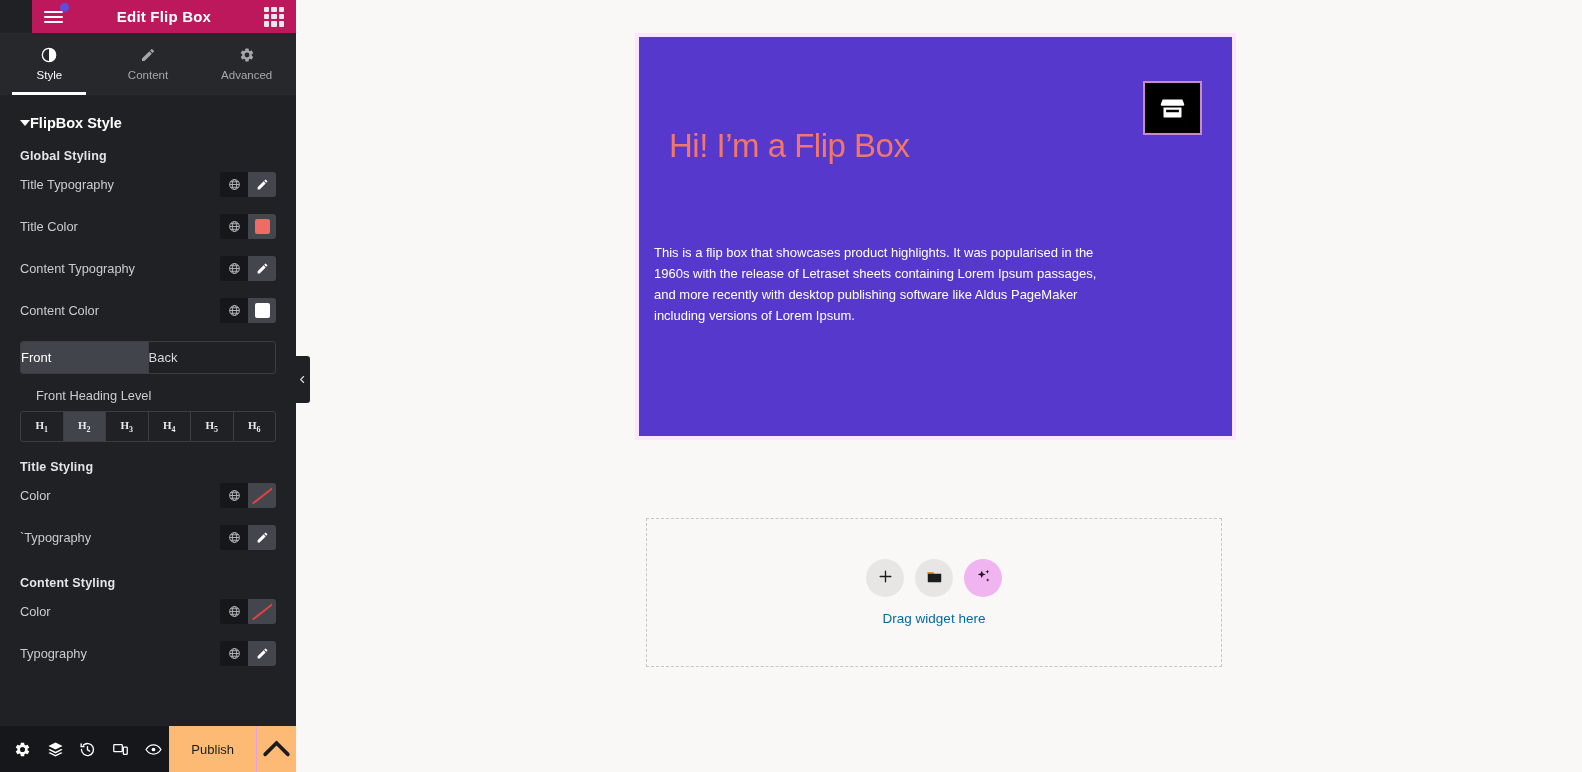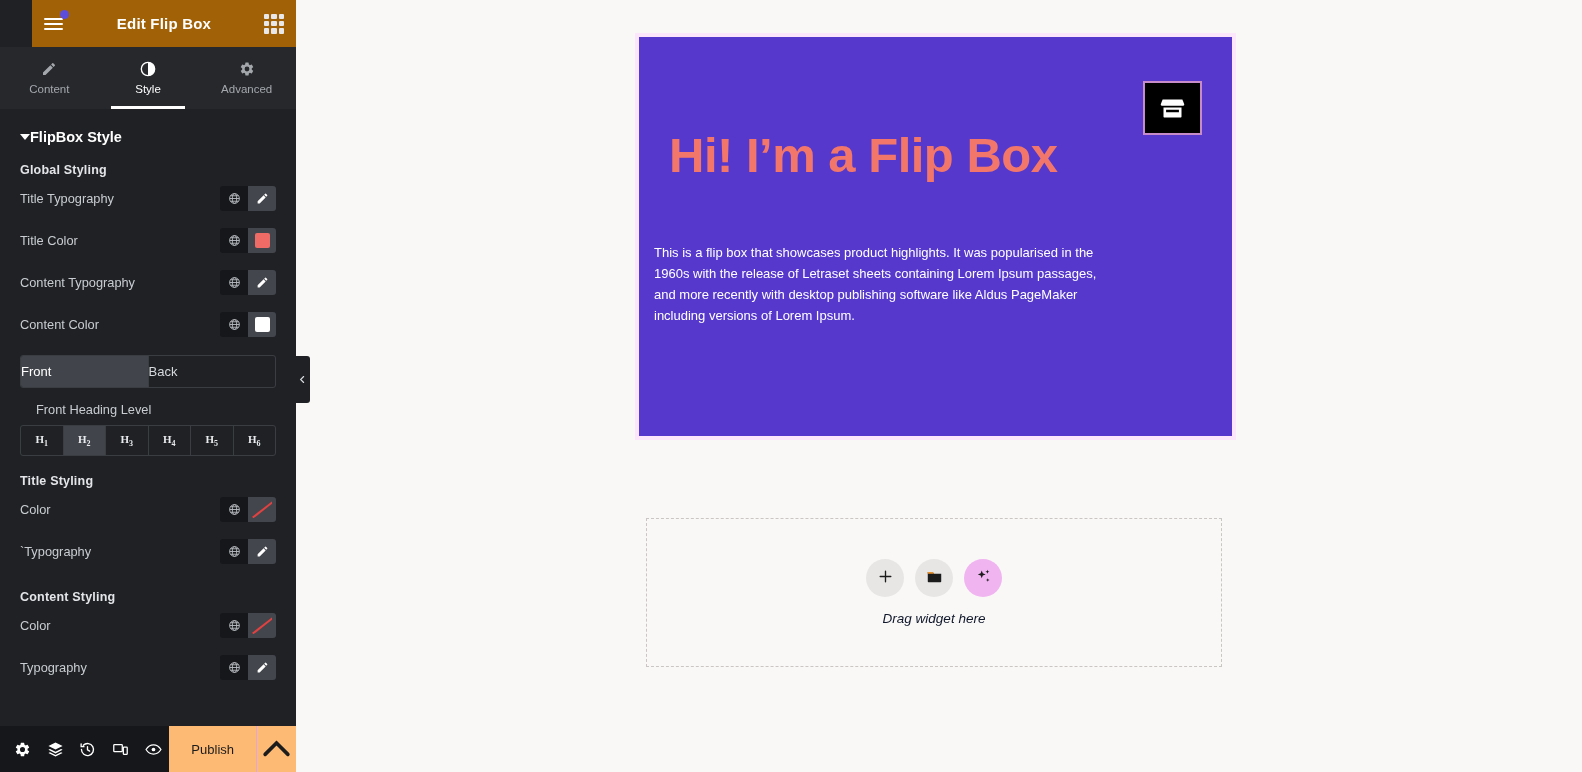--- a/index.html
+++ b/index.html
@@ -13,21 +13,21 @@
 
   
   #panel {
     width: 296px; height: 772px;
     background: #1f2124;
     display: flex; flex-direction: column;
     position: relative; z-index: 5;
     flex: 0 0 296px;
   }
   .panel-header {
-    height: 47px; background: #a16207;
+    height: 33px; background: #be185d;
     display: flex; align-items: center;
     padding: 0 12px; position: relative; margin-left: 32px;
   }
   .hamburger { position: relative; width: 24px; height: 24px; cursor: pointer;
                display:flex; flex-direction:column; justify-content:center; gap:3px; }
   .hamburger i { display:block; width:19px; height:2px; background:#ffffff; border-radius:1px; }
   .dot-badge { position:absolute; top:-2px; right:-1px; width:9px; height:9px;
                border-radius:50%; background:#5d4ddb; }
   .panel-title {
     position:absolute; left:0; right:0; text-align:center;
@@ -116,33 +116,33 @@
 
   .flip-wrap { position:absolute; left:339px; top:33px; width:601px; height:407px;
                border:4px solid #fbe6fb; }
   .flip-box { width:100%; height:100%; background:#5639cc; position:relative;
               padding:0 30px; }
   .icon-badge { position:absolute; right:30px; top:44px; width:59px; height:54px;
       background:#000000; border:2px solid #c68bc8; display:flex;
       align-items:center; justify-content:center; }
   .icon-badge svg { width:27px; height:27px; }
   .flip-title { position:absolute; left:30px; top:90px; color:#f2766a;
-      font-size:49px; font-weight:bold; letter-spacing:-.5px; }
+      font-size:33px; font-weight:normal; letter-spacing:-.5px; }
   .flip-text { position:absolute; left:15px; top:205px; width:458px;
       color:#ffffff; font-size:13px; line-height:1.62; }
 
   .dropzone { position:absolute; left:350px; top:518px; width:576px; height:149px;
       border:1px dashed #c9c6c4; display:flex; flex-direction:column;
       align-items:center; justify-content:center; gap:14px; }
   .dz-btns { display:flex; gap:11px; }
   .dz-btn { width:38px; height:38px; border-radius:50%; background:#e8e6e5;
       display:flex; align-items:center; justify-content:center; cursor:pointer; }
   .dz-btn.ai { background:#f0b4f0; }
   .dz-btn svg { width:17px; height:17px; }
-  .dz-label { color:#0f172a; font-size:13.5px; font-style:italic; }
+  .dz-label { color:#0369a1; font-size:13.5px; }
 </style>
 </head>
 <body>
 
 <div id="app">
 
   <div id="panel">
 
     <div class="panel-header">
       <div class="hamburger">
@@ -159,36 +159,36 @@
         <span></span>
           <span></span>
           <span></span>
         <span></span>
           <span></span>
           <span></span>
       </div>
     </div>
 
     <div class="tabs">
-      <div class="tab">
-        <span>
-          <svg viewBox="0 0 24 24" fill="currentColor">
-              <path d="M3 17.25V21h3.75L17.81 9.94l-3.75-3.75L3 17.25zM20.71 7.04a1 1 0 0 0 0-1.41l-2.34-2.34a1 1 0 0 0-1.41 0l-1.83 1.83 3.75 3.75 1.83-1.83z"></path>
-            </svg>
-        </span>
-        <span>Content</span>
-      </div>
       <div class="tab active">
         <span>
           <svg viewBox="0 0 24 24">
               <circle cx="12" cy="12" r="10" fill="none" stroke="currentColor" stroke-width="2"></circle>
               <path d="M12 2a10 10 0 0 1 0 20z" fill="currentColor"></path>
             </svg>
         </span>
         <span>Style</span>
+      </div>
+      <div class="tab">
+        <span>
+          <svg viewBox="0 0 24 24" fill="currentColor">
+              <path d="M3 17.25V21h3.75L17.81 9.94l-3.75-3.75L3 17.25zM20.71 7.04a1 1 0 0 0 0-1.41l-2.34-2.34a1 1 0 0 0-1.41 0l-1.83 1.83 3.75 3.75 1.83-1.83z"></path>
+            </svg>
+        </span>
+        <span>Content</span>
       </div>
       <div class="tab">
         <span>
           <svg viewBox="0 0 24 24" fill="currentColor">
               <path d="M19.14 12.94a7.14 7.14 0 0 0 0-1.88l2.03-1.58a.5.5 0 0 0 .12-.64l-1.92-3.32a.5.5 0 0 0-.6-.22l-2.39.96a7.03 7.03 0 0 0-1.62-.94l-.36-2.54a.5.5 0 0 0-.5-.42h-3.84a.5.5 0 0 0-.5.42l-.36 2.54c-.59.24-1.13.56-1.62.94l-2.39-.96a.5.5 0 0 0-.6.22L2.67 8.84a.5.5 0 0 0 .12.64l2.03 1.58a7.14 7.14 0 0 0 0 1.88l-2.03 1.58a.5.5 0 0 0-.12.64l1.92 3.32c.13.22.39.3.6.22l2.39-.96c.49.38 1.03.7 1.62.94l.36 2.54c.04.24.25.42.5.42h3.84c.25 0 .46-.18.5-.42l.36-2.54c.59-.24 1.13-.56 1.62-.94l2.39.96c.21.08.47 0 .6-.22l1.92-3.32a.5.5 0 0 0-.12-.64l-2.03-1.58zM12 15.6A3.6 3.6 0 1 1 12 8.4a3.6 3.6 0 0 1 0 7.2z"></path>
             </svg>
         </span>
         <span>Advanced</span>
       </div>
     </div>

